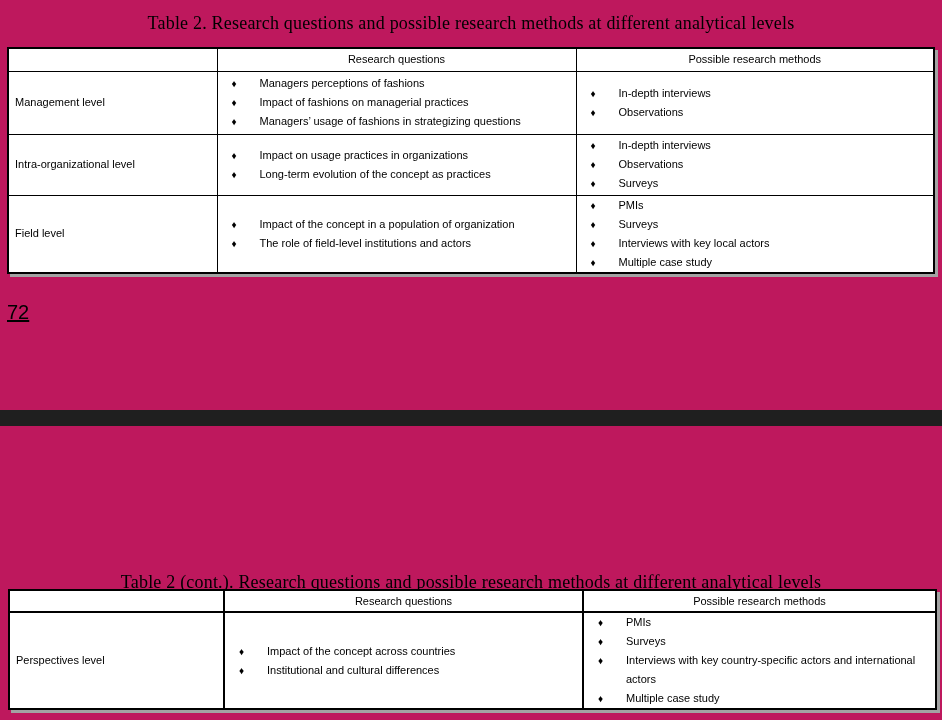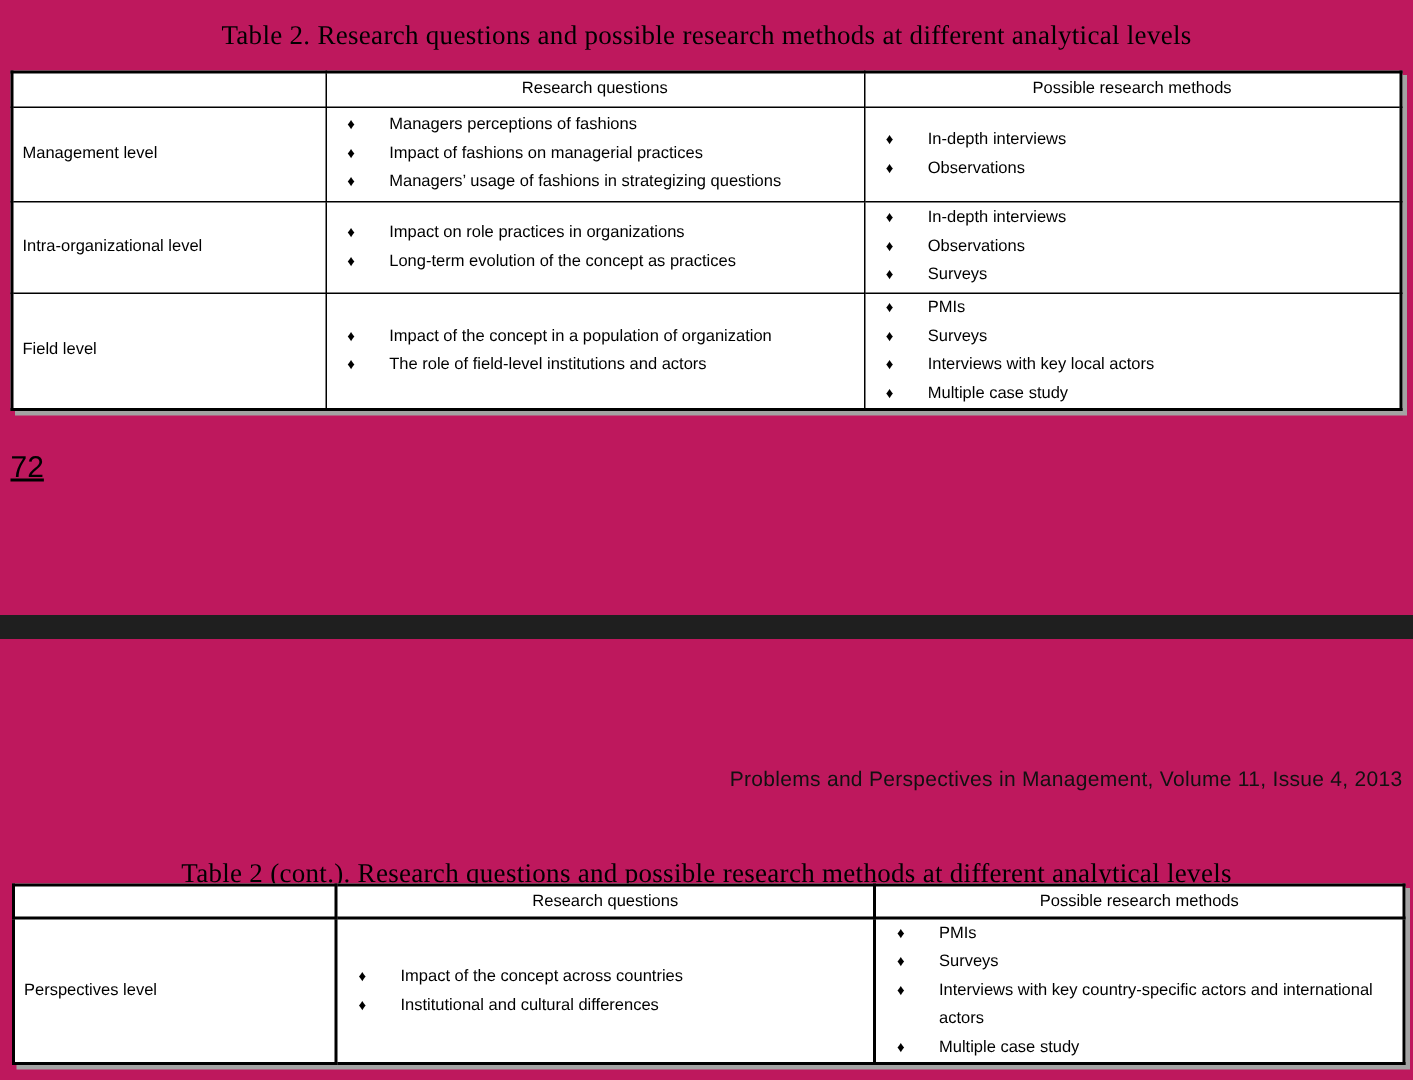--- a/index.html
+++ b/index.html
@@ -113,21 +113,21 @@
           </div>
         </td>
       </tr>
 
       <tr style="height:61px">
         <td class="level">Intra-organizational level</td>
         <td>
           <div class="blist">
             <div class="bitem">
                 <span class="bd">♦</span>
-                <span class="btxt">Impact on role practices in organizations</span>
+                <span class="btxt">Impact on usage practices in organizations</span>
               </div>
             <div class="bitem">
                 <span class="bd">♦</span>
                 <span class="btxt">Long-term evolution of the concept as practices</span>
               </div>
           </div>
         </td>
         <td>
           <div class="blist">
             <div class="bitem">
@@ -181,21 +181,20 @@
           </div>
         </td>
       </tr>
     </tbody>
   </table>
 
   <div class="page-number">72</div>
 
   <div class="separator-bar"></div>
 
-  <div class="journal-header">Problems and Perspectives in Management, Volume 11, Issue 4, 2013</div>
 
   <div class="tbl-title title-2">Table 2 (cont.). Research questions and possible research methods at different analytical levels</div>
 
   <table class="doc-table t2">
     <colgroup>
         <col style="width:215px">
         <col style="width:359px">
         <col>
       </colgroup>
     <tbody>

